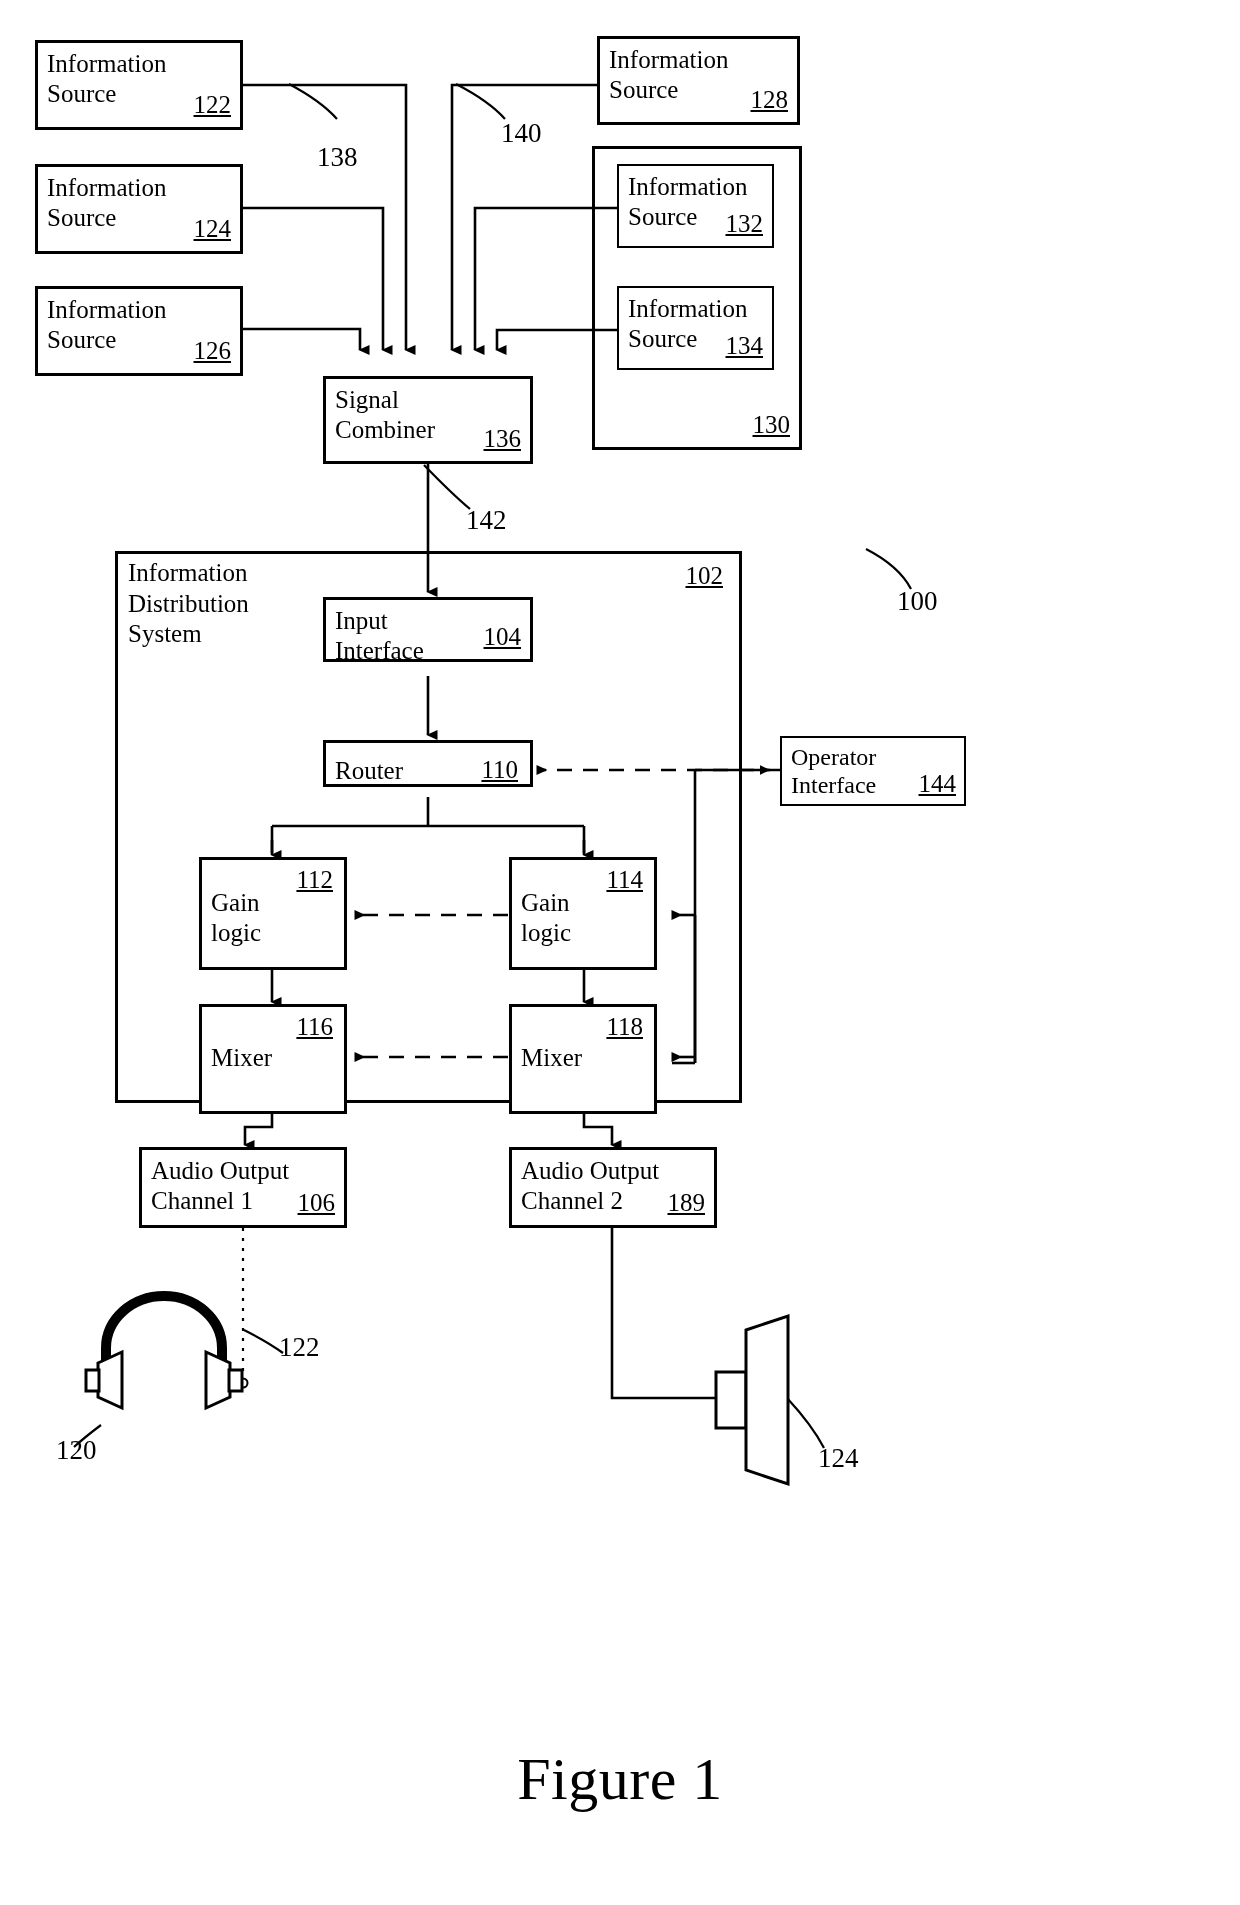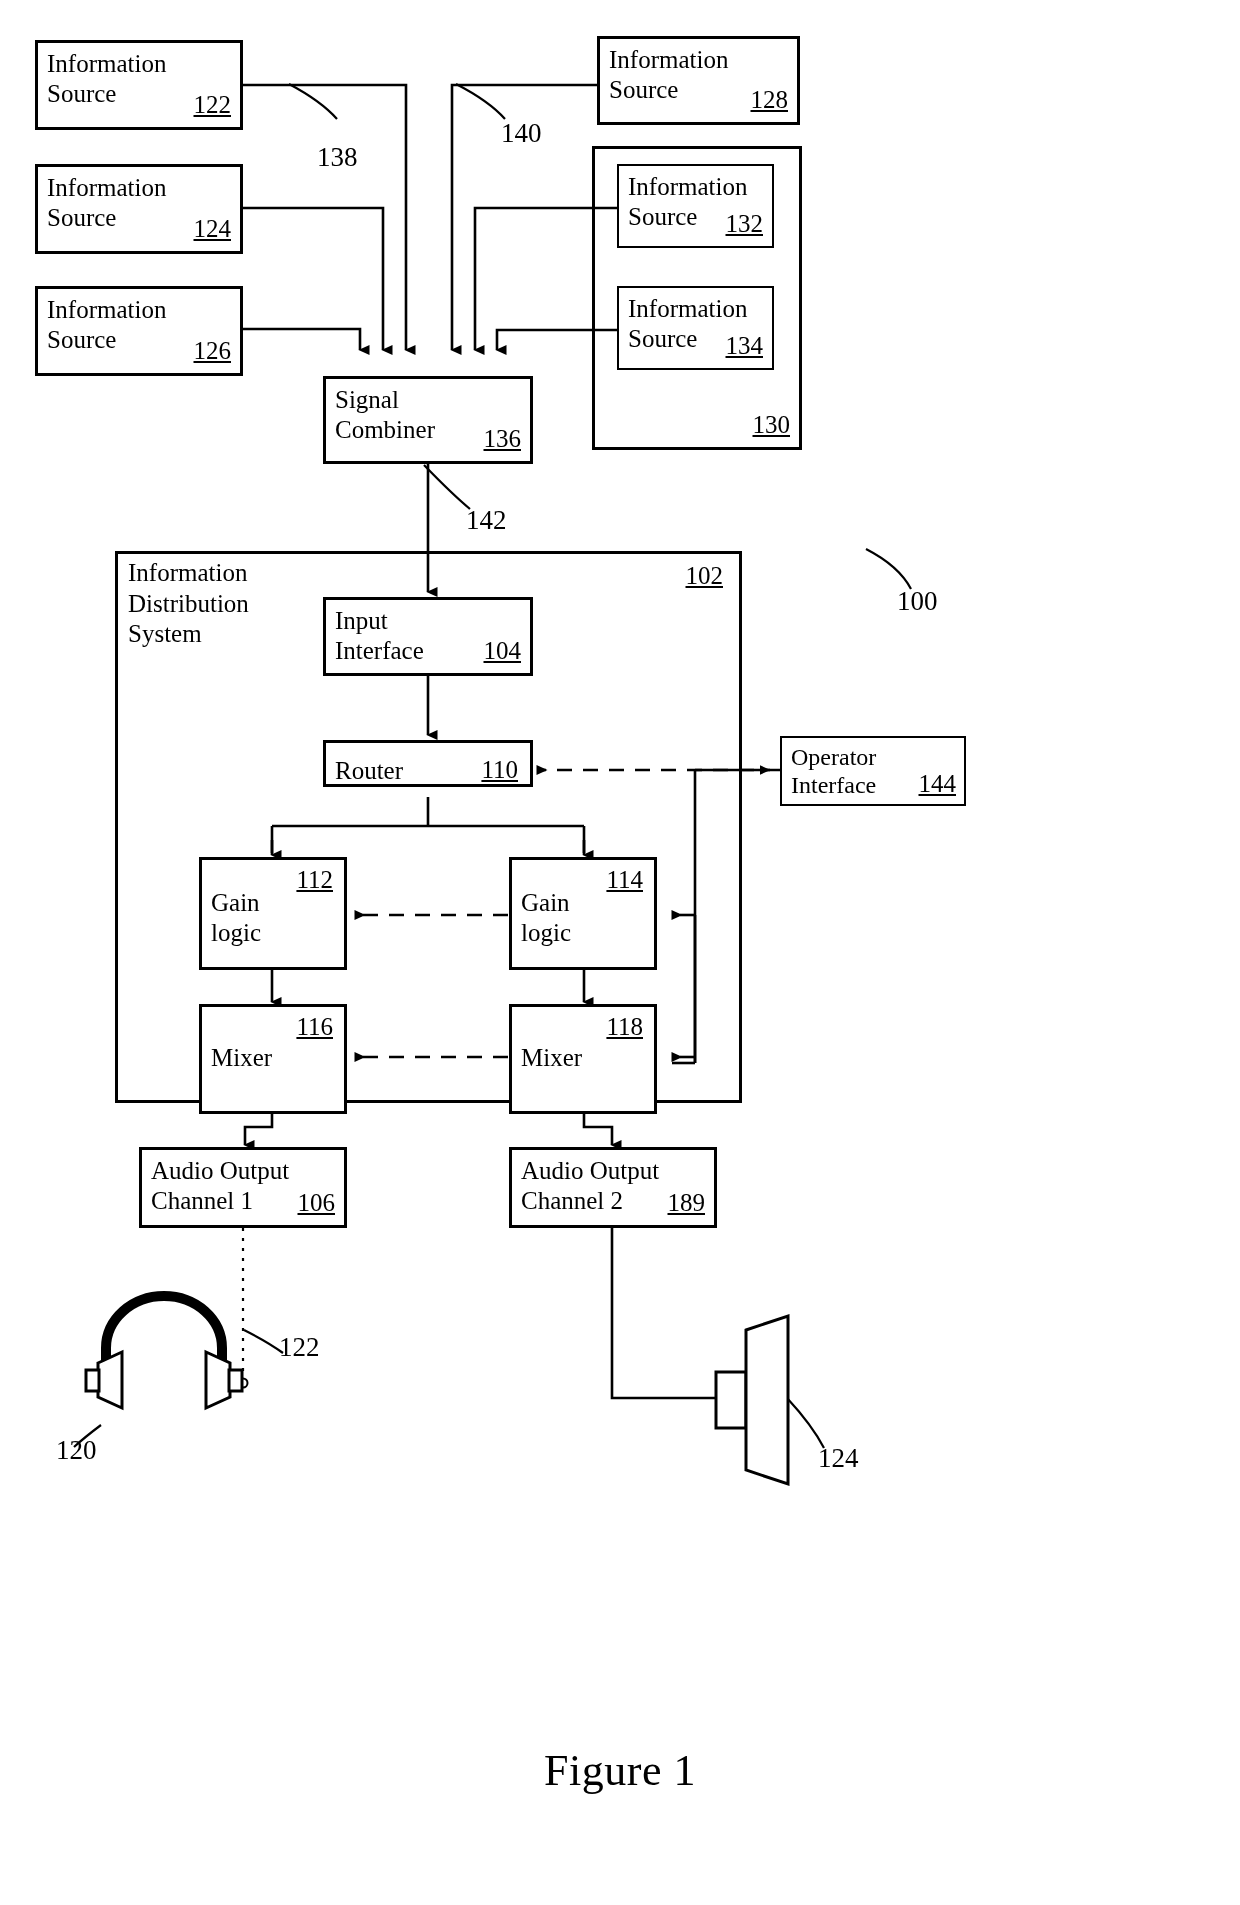--- a/index.html
+++ b/index.html
@@ -61,21 +61,21 @@
     font-size: 27px;
     white-space: nowrap;
   }
 
   #figure-caption {
     position: absolute;
     left: 0;
     top: 1745px;
     width: 1240px;
     text-align: center;
-    font-size: 44px;
+    font-size: 60px;
     letter-spacing: 0.5px;
   }
 
   .sys-label {
     position: absolute;
     font-size: 25px;
     line-height: 1.22;
     white-space: pre;
   }
 </style>
@@ -224,21 +224,21 @@
     <div class="ref br">136</div>
   </div>
 
   <div class="box group" style="left:115px; top:551px; width:627px; height:552px;">
     <div class="ref" style="right:16px; top:8px;">102</div>
   </div>
   <div class="sys-label" style="left:128px; top:558px;">Information
 Distribution
 System</div>
 
-  <div class="box" style="left:323px; top:597px; width:210px; height:79px;">
+  <div class="box" style="left:323px; top:597px; width:210px; height:65px;">
     <div class="box-text">Input
 Interface</div>
     <div class="ref br">104</div>
   </div>
 
   <div class="box" style="left:323px; top:740px; width:210px; height:47px;">
     <div class="box-text" style="top:13px;">Router</div>
     <div class="ref" style="right:12px; top:13px;">110</div>
   </div>
 

